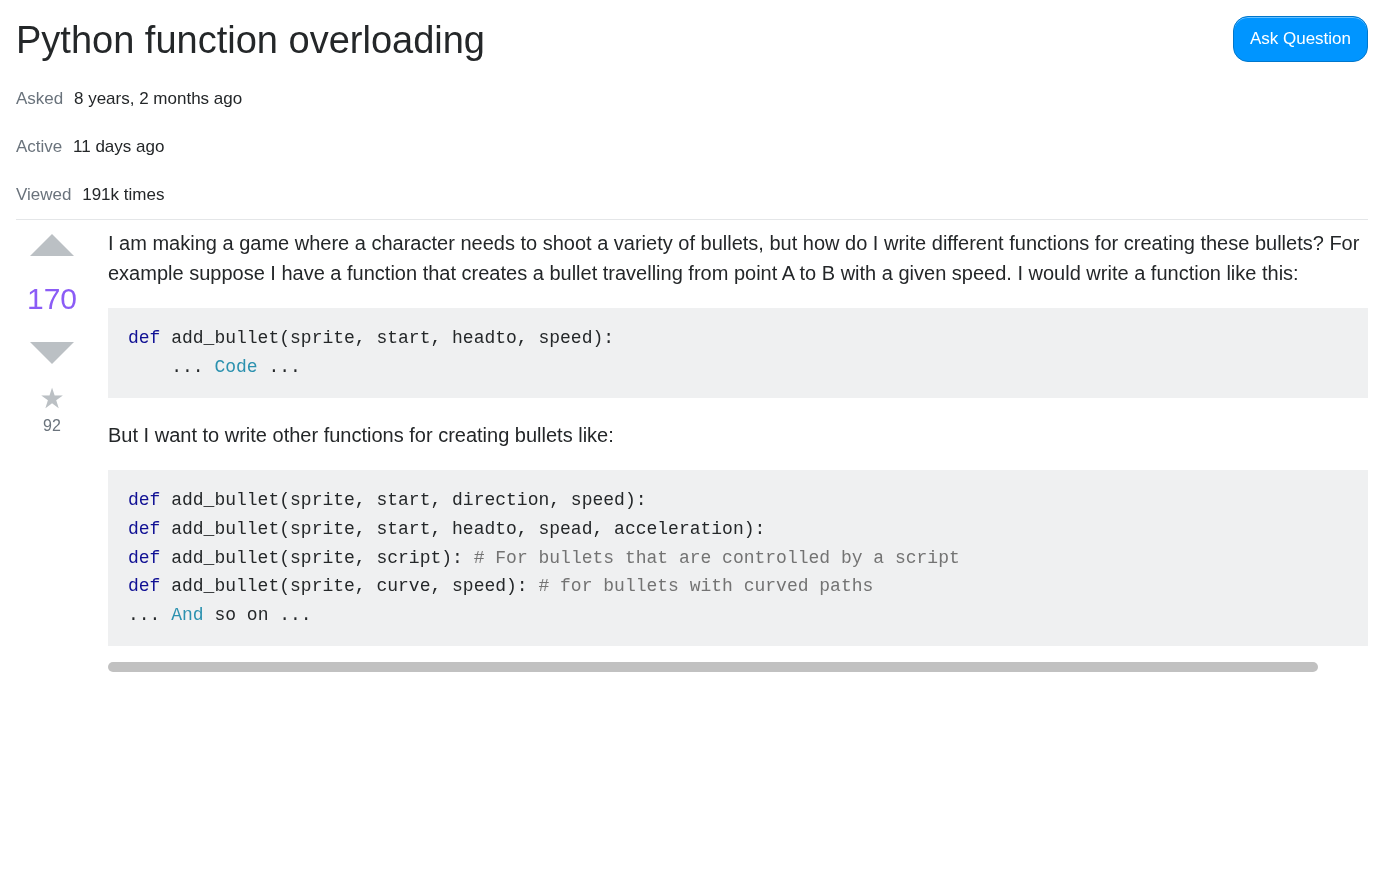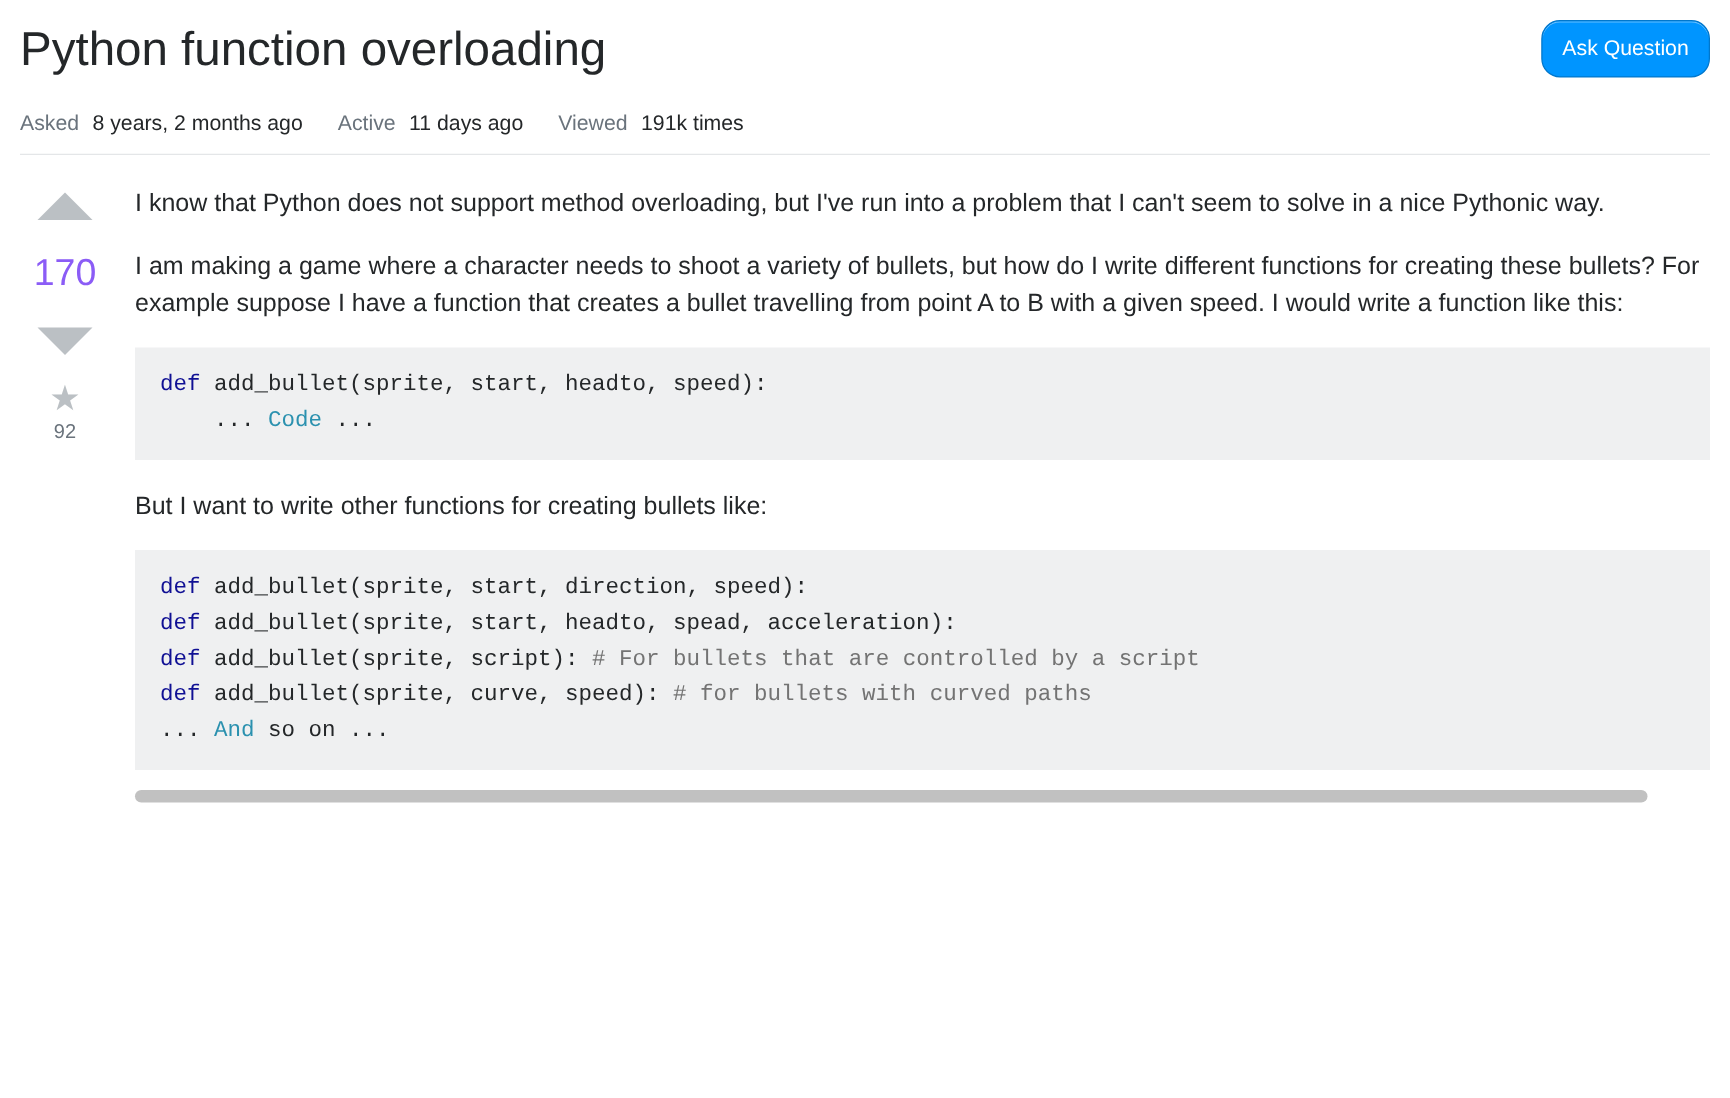--- a/index.html
+++ b/index.html
@@ -33,21 +33,22 @@
     box-shadow: inset 0 1px 0 #66bfff;
     white-space: nowrap;
   }
   .meta-row {
     display: flex;
     gap: 28px;
     font-size: 17px;
     color: #242729;
     padding-bottom: 14px;
     border-bottom: 1px solid #e4e6e8;
-    margin-bottom: 24px;
+    margin-bottom: 8px;
+    flex-direction: column;
   }
   .meta-label { color: #6a737c; margin-right: 6px; }
   .post-layout {
     display: flex;
     gap: 20px;
   }
   .votecell {
     width: 72px;
     display: flex;
     flex-direction: column;
@@ -151,21 +152,20 @@
 <div class="post-layout">
   <div class="votecell">
     <div class="vote-arrow-up"></div>
     <div class="vote-count">170</div>
     <div class="vote-arrow-down"></div>
     <div class="star">★</div>
     <div class="star-count">92</div>
   </div>
 
   <div class="postcell">
-    <p>I know that Python does not support method overloading, but I've run into a problem that I can't seem to solve in a nice Pythonic way.</p>
     <p>I am making a game where a character needs to shoot a variety of bullets, but how do I write different functions for creating these bullets? For example suppose I have a function that creates a bullet travelling from point A to B with a given speed. I would write a function like this:</p>
 
     <pre class="code"><span class="kw">def</span><span> add_bullet(sprite, start, headto, speed):</span>
 <span>    ... </span><span class="typ">Code</span><span> ...</span></pre>
 
     <p>But I want to write other functions for creating bullets like:</p>
 
     <pre class="code"><span class="kw">def</span><span> add_bullet(sprite, start, direction, speed):</span>
 <span class="kw">def</span><span> add_bullet(sprite, start, headto, spead, acceleration):</span>
 <span class="kw">def</span><span> add_bullet(sprite, script): </span><span class="com"># For bullets that are controlled by a script</span>

